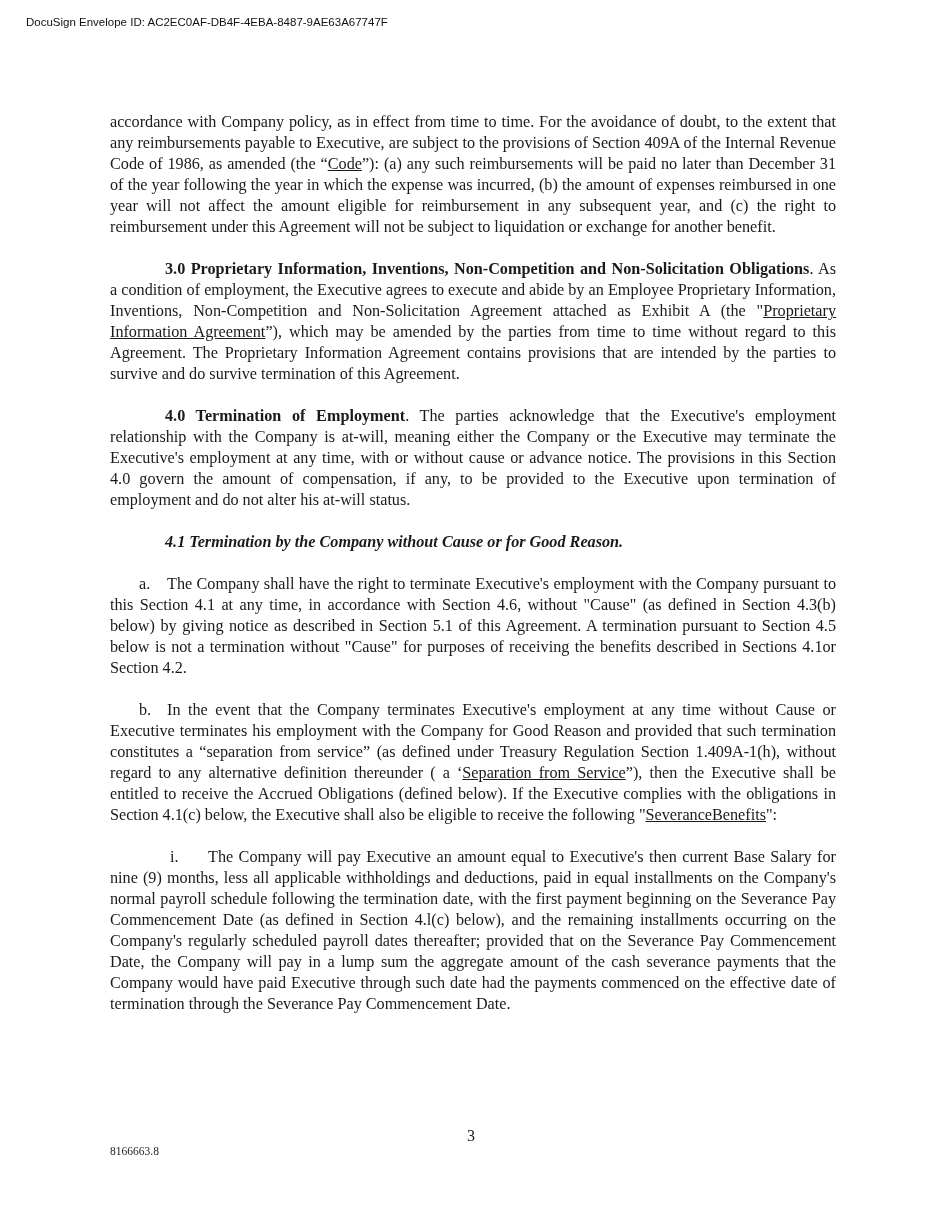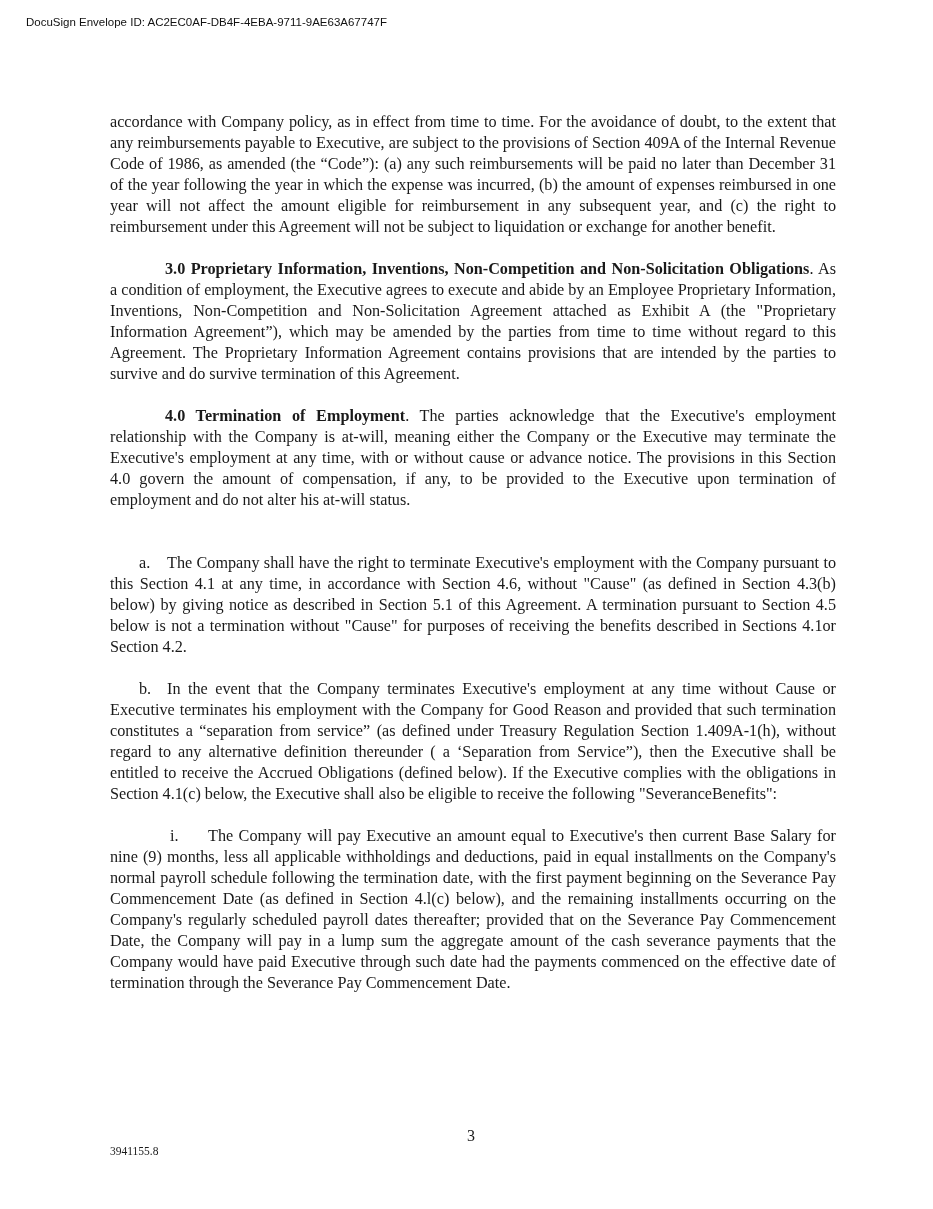--- a/index.html
+++ b/index.html
@@ -3,49 +3,50 @@
 <meta charset="utf-8">
 <style>
   html, body { margin:0; padding:0; background:#ffffff; }
   body { width:933px; height:1209px; position:relative; overflow:hidden; color:#1a1a1a; }
   .envelope { position:absolute; left:26px; top:16px; font-family:"Liberation Sans", sans-serif; font-size:11.5px; color:#111; }
   .page { position:absolute; left:110px; top:112px; width:726px; font-family:"Liberation Serif", serif; font-size:16.2px; line-height:21px; text-align:justify; }
   .page p { margin:0; }
   .gap { height:21px; }
   .indent { text-indent:55px; }
   .bold { font-weight:bold;font-family:Liberation Serif, serif; }
-  .u { }
+  .u { text-decoration:underline; }
   .sub-heading { font-weight:bold; font-style:italic; padding-left:55px; }
   .item-a { text-indent:29px; }
   .item-i { text-indent:60px;font-family:Liberation Serif, serif; }
   .tab { display:inline-block; width:28px; text-indent:0; }
   .tab-i { display:inline-block; width:38px; text-indent:0; }
   .page-num { position:absolute; left:467px; top:1127px; font-family:"Liberation Serif", serif; font-size:16px; }
   .doc-id { position:absolute; left:110px; top:1145px; font-family:"Liberation Serif", serif; font-size:11.5px; }
 </style>
 </head>
 <body>
 
-<div class="envelope">DocuSign Envelope ID: AC2EC0AF-DB4F-4EBA-9711-9AE63A67747F</div>
+<div class="envelope">DocuSign Envelope ID: AC2EC0AF-DB4F-4EBA-8487-9AE63A67747F</div>
 
 <div class="page">
   <p><span>accordance with Company policy, as in effect from time to time. For the avoidance of doubt, to the extent that any reimbursements payable to Executive, are subject to the provisions of Section 409A of the Internal Revenue Code of 1986, as amended (the “</span><span class="u">Code</span><span>”): (a) any such reimbursements will be paid no later than December 31 of the year following the year in which the expense was incurred, (b) the amount of expenses reimbursed in one year will not affect the amount eligible for reimbursement in any subsequent year, and (c) the right to reimbursement under this Agreement will not be subject to liquidation or exchange for another benefit.</span></p>
   <div class="gap"></div>
 
   <p class="indent"><span class="bold">3.0 Proprietary Information, Inventions, Non-Competition and Non-Solicitation Obligations</span><span>. As a condition of employment, the Executive agrees to execute and abide by an Employee Proprietary Information, Inventions, Non-Competition and Non-Solicitation Agreement attached as Exhibit A (the "</span><span class="u">Proprietary Information Agreement</span><span>”), which may be amended by the parties from time to time without regard to this Agreement. The Proprietary Information Agreement contains provisions that are intended by the parties to survive and do survive termination of this Agreement.</span></p>
   <div class="gap"></div>
 
   <p class="indent"><span class="bold">4.0 Termination of Employment</span><span>. The parties acknowledge that the Executive's employment relationship with the Company is at-will, meaning either the Company or the Executive may terminate the Executive's employment at any time, with or without cause or advance notice. The provisions in this Section 4.0 govern the amount of compensation, if any, to be provided to the Executive upon termination of employment and do not alter his at-will status.</span></p>
   <div class="gap"></div>
 
+  <p class="sub-heading">4.1 Termination by the Company without Cause or for Good Reason.</p>
   <div class="gap"></div>
 
   <p class="item-a"><span class="tab">a.</span><span>The Company shall have the right to terminate Executive's employment with the Company pursuant to this Section 4.1 at any time, in accordance with Section 4.6, without "Cause" (as defined in Section 4.3(b) below) by giving notice as described in Section 5.1 of this Agreement. A termination pursuant to Section 4.5 below is not a termination without "Cause" for purposes of receiving the benefits described in Sections 4.1or Section 4.2.</span></p>
   <div class="gap"></div>
 
   <p class="item-a"><span class="tab">b.</span><span>In the event that the Company terminates Executive's employment at any time without Cause or Executive terminates his employment with the Company for Good Reason and provided that such termination constitutes a “separation from service” (as defined under Treasury Regulation Section 1.409A-1(h), without regard to any alternative definition thereunder ( a ‘</span><span class="u">Separation from Service</span><span>”), then the Executive shall be entitled to receive the Accrued Obligations (defined below). If the Executive complies with the obligations in Section 4.1(c) below, the Executive shall also be eligible to receive the following "</span><span class="u">SeveranceBenefits</span><span>":</span></p>
   <div class="gap"></div>
 
   <p class="item-i"><span class="tab-i">i.</span><span>The Company will pay Executive an amount equal to Executive's then current Base Salary for nine (9) months, less all applicable withholdings and deductions, paid in equal installments on the Company's normal payroll schedule following the termination date, with the first payment beginning on the Severance Pay Commencement Date (as defined in Section 4.l(c) below), and the remaining installments occurring on the Company's regularly scheduled payroll dates thereafter; provided that on the Severance Pay Commencement Date, the Company will pay in a lump sum the aggregate amount of the cash severance payments that the Company would have paid Executive through such date had the payments commenced on the effective date of termination through the Severance Pay Commencement Date.</span></p>
 </div>
 
 <div class="page-num">3</div>
-<div class="doc-id">3941155.8</div>
+<div class="doc-id">8166663.8</div>
 
 </body></html>

